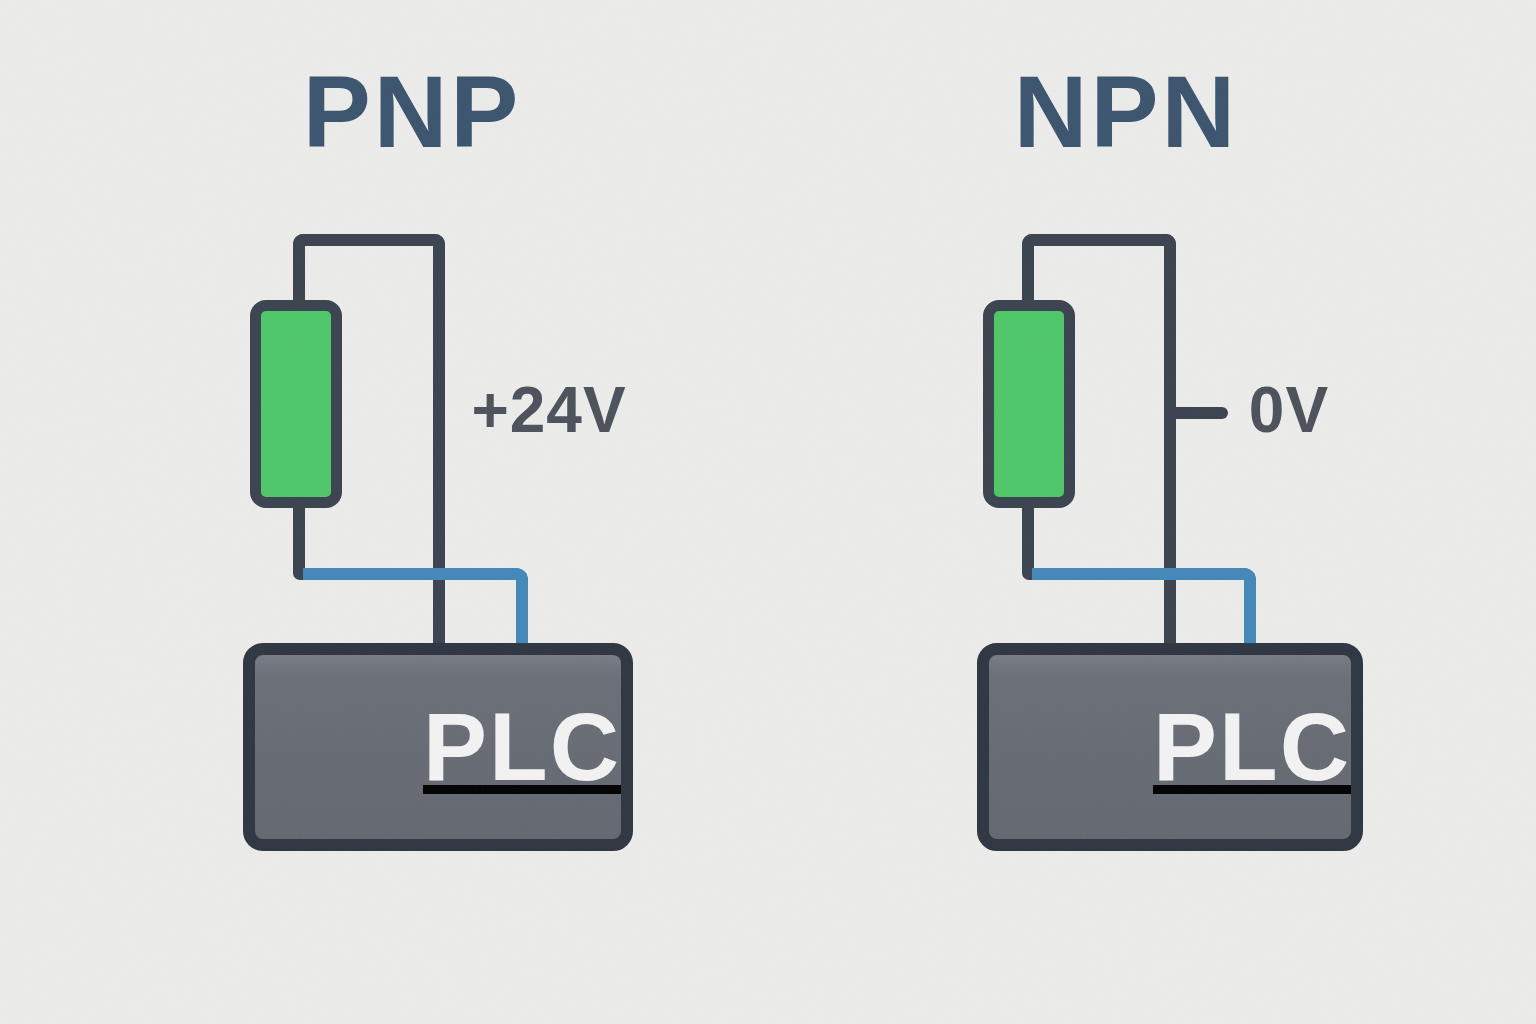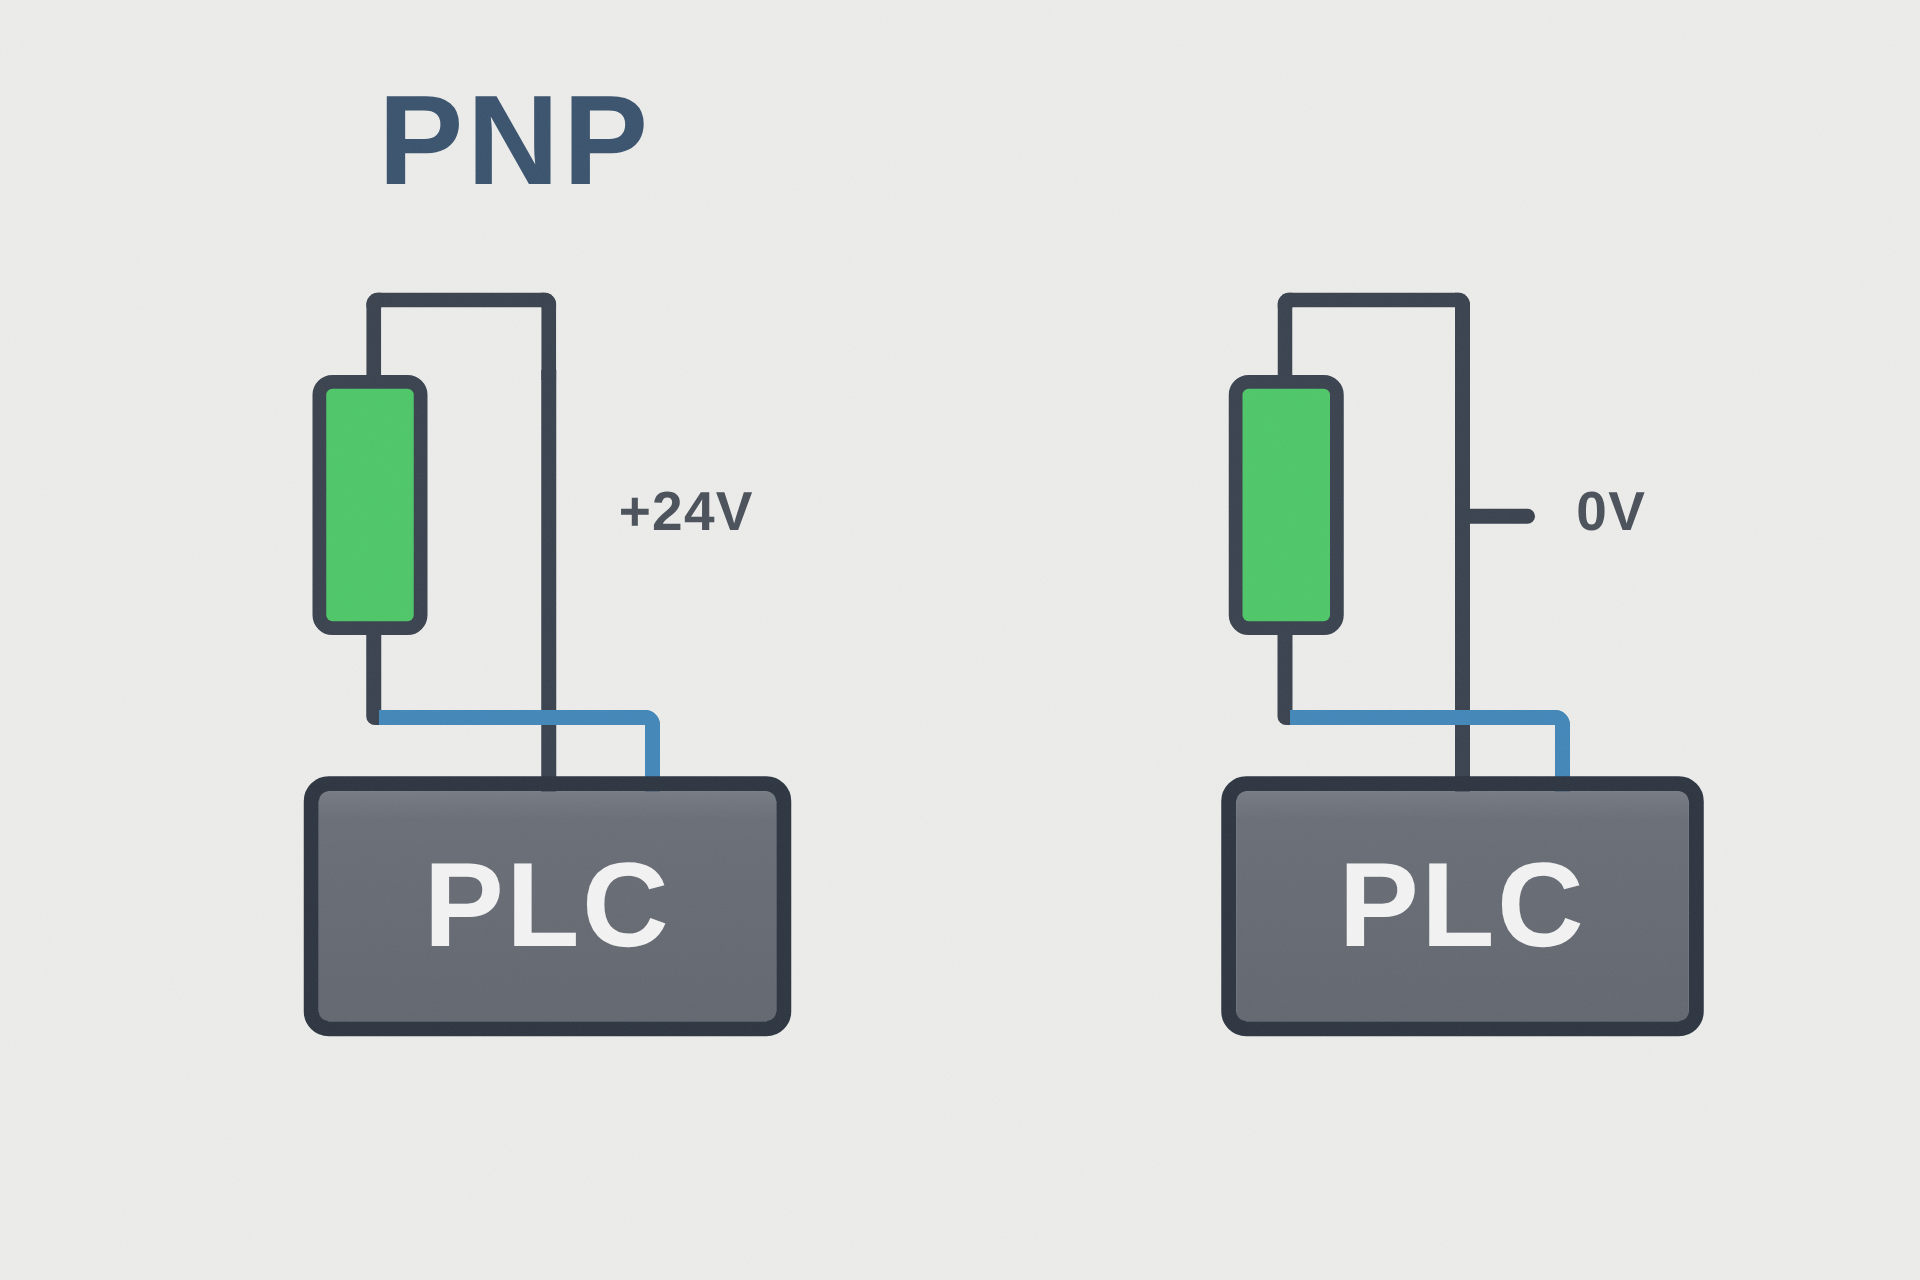--- a/index.html
+++ b/index.html
@@ -95,41 +95,42 @@
   }
   .sensor.pnp { left: 250px; }
   .sensor.npn { left: 983px; }
 
   
   .vlabel {
     position: absolute;
     top: 377px;
     width: 180px;
     text-align: center;
-    font-size: 44px;
+    font-size: 64px;
     line-height: 66px;
     font-weight: bold;
     letter-spacing: 1px;
     color: var(--label-gray, #4b515a);
   }
   .vlabel.pnp { left: 459px; }
   .vlabel.npn { left: 1199px; text-align: center; }
 
   
   .plc {
     position: absolute;
-    top: 621px;
+    top: 643px;
     height: 208px;
     box-sizing: border-box;
     background: linear-gradient(180deg, #767b84 0%, var(--plc-fill, #696e77) 12%, #63676f 100%);
     border: 12px solid var(--plc-border, #2d3541);
     border-radius: 20px;
     display: flex;
     align-items: center;
-    justify-content: center;
+    justify-content: flex-end;
+    text-decoration: underline;
   }
   .plc.pnp { left: 243px; width: 390px; }
   .plc.npn { left: 977px; width: 386px; }
   .plc span {
     font-size: 96px;
     font-weight: bold;
     letter-spacing: 2px;
     color: var(--plc-text, #f3f3f3);
   }
 
@@ -155,20 +156,21 @@
     <div class="wire bwstub pnp"></div>
     <div class="wire blue pnp"></div>
     <div class="sensor pnp"></div>
     <div class="vlabel pnp">+24V</div>
     <div class="plc pnp">
       <span>PLC</span>
     </div>
   </section>
 
   <section class="diagram">
+    <h1 class="title npn">NPN</h1>
     <div class="wire loop npn"></div>
     <div class="wire rvert npn"></div>
     <div class="wire stub"></div>
     <div class="wire bwstub npn"></div>
     <div class="wire blue npn"></div>
     <div class="sensor npn"></div>
     <div class="vlabel npn">0V</div>
     <div class="plc npn">
       <span>PLC</span>
     </div>

